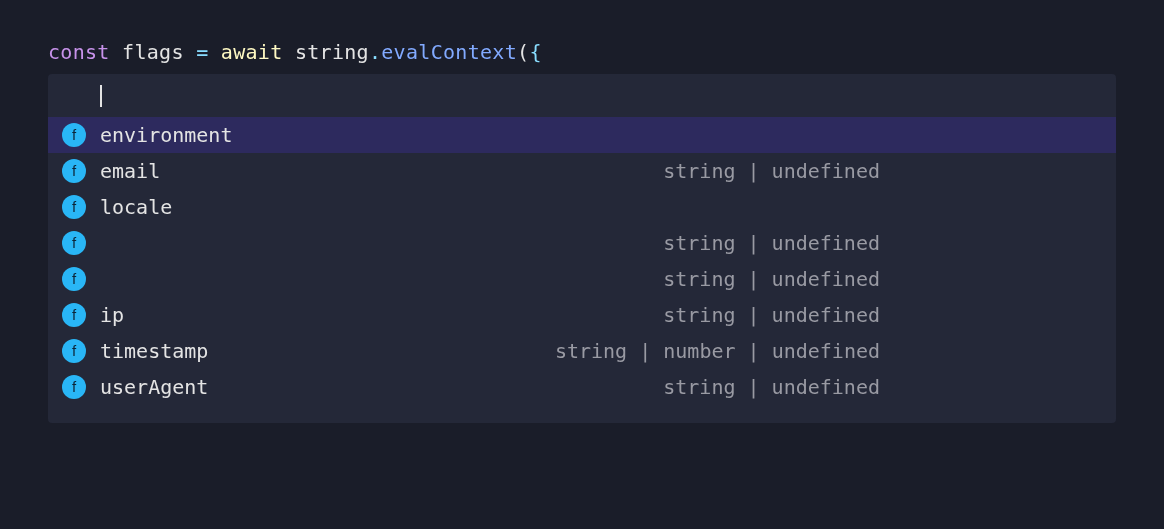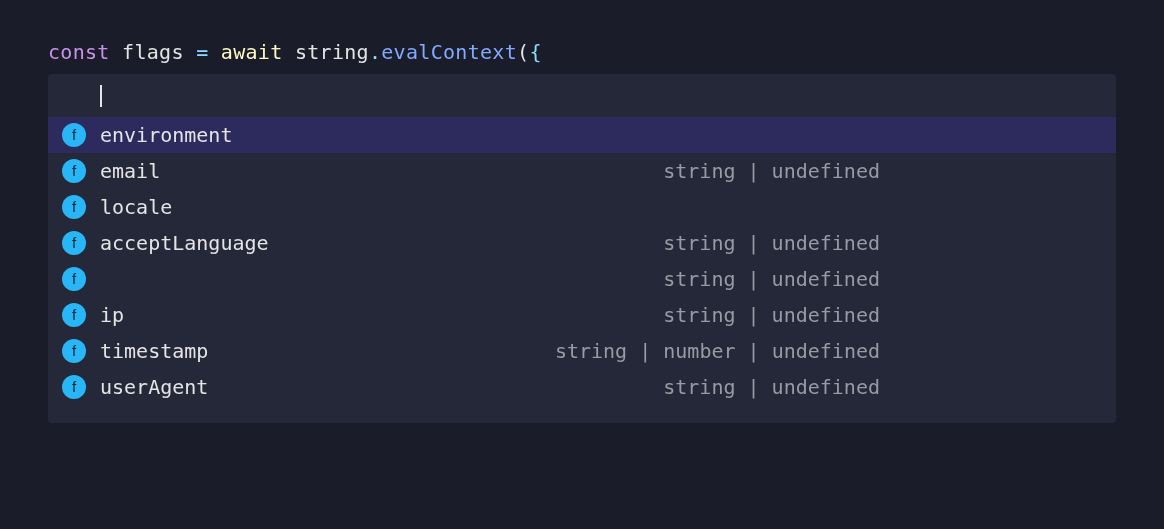--- a/index.html
+++ b/index.html
@@ -132,21 +132,20 @@
       </div>
       <div class="suggestion-item">
         <div class="suggestion-icon">f</div>
         <div class="suggestion-content">
           <span class="suggestion-name">locale</span>
         </div>
       </div>
       <div class="suggestion-item">
         <div class="suggestion-icon">f</div>
         <div class="suggestion-content">
-          <span class="suggestion-name">acceptLanguage</span>
           <span class="suggestion-type">string | undefined</span>
         </div>
       </div>
       <div class="suggestion-item">
         <div class="suggestion-icon">f</div>
         <div class="suggestion-content">
           <span class="suggestion-type">string | undefined</span>
         </div>
       </div>
       <div class="suggestion-item">

